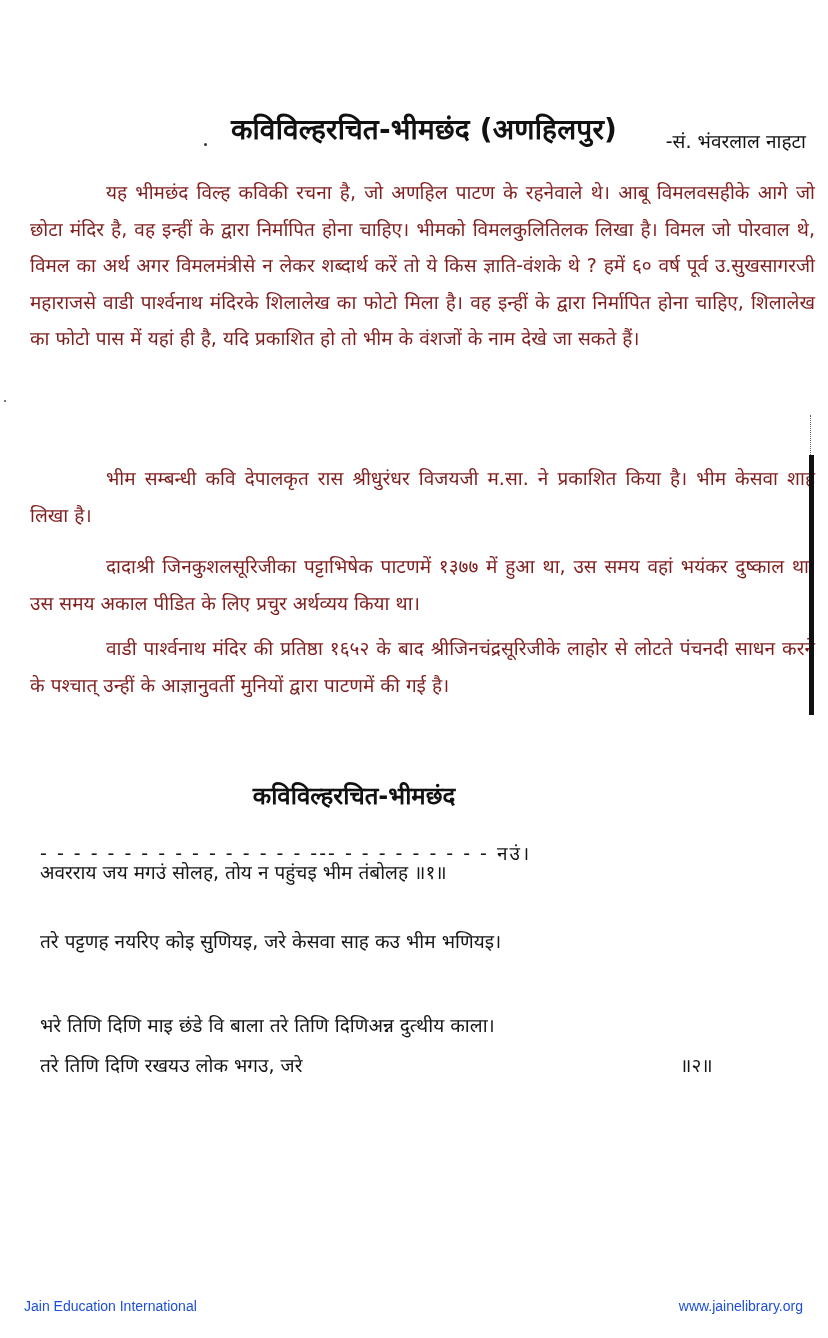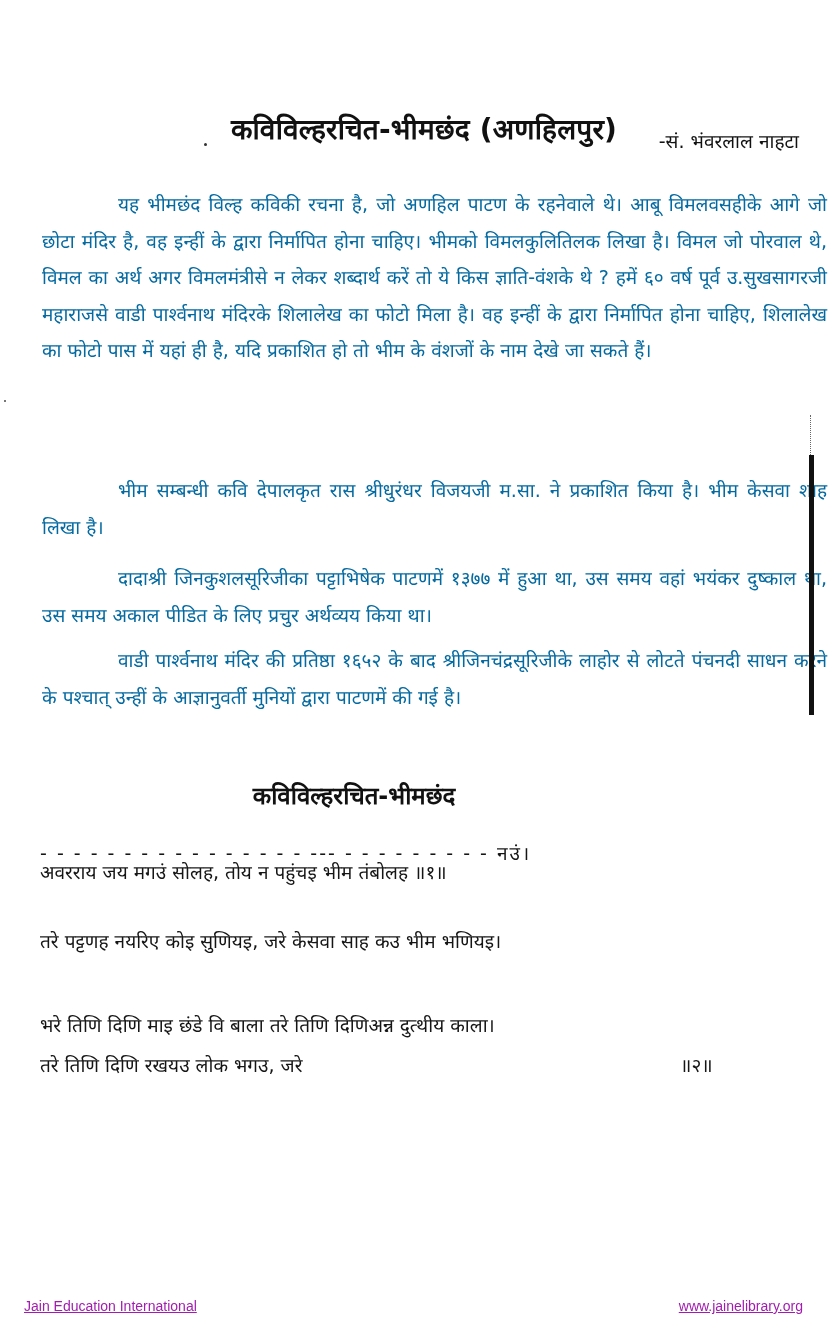--- a/index.html
+++ b/index.html
@@ -7,26 +7,26 @@
       width: 828px; height: 1338px; position: relative; overflow: hidden;
       font-family: "DejaVu Sans", sans-serif; color: #1a1a1a;
     }
     .page { position: absolute; left: 0; top: 0; width: 828px; height: 1338px; }
     .title {
       position: absolute; top: 86px; left: 0; width: 828px; text-align: center;
       font-size: 28px; font-weight: bold; letter-spacing: 0.2px; color: #111;
       padding-left: 20px; box-sizing: border-box; margin-top: 23px;
     }
     .byline {
-      position: absolute; top: 128px; right: 29px; font-size: 19px; color: #111;
+      position: absolute; top: 128px; right: 22px; font-size: 19px; color: #111;
     }
     .dot { position: absolute; top: 143px; left: 204px; width: 3px; height: 3px; background: #333; border-radius: 50%; }
     .para {
       position: absolute; left: 30px; width: 785px; font-size: 19px; line-height: 36.5px;
-      text-align: justify; margin: 12px; color: #0369a1;
+      text-align: justify; margin: 0; color: #7f1d1d;
     }
     .para .indent { display: inline-block; width: 76px; }
     .p1 { top: 174px; }
     .p2 { top: 460px; }
     .p3 { top: 548px; }
     .p4 { top: 630px; }
     .sub-title {
       position: absolute; top: 778px; left: 0; width: 688px; text-align: center;
       font-size: 24px; font-weight: bold; color: #111; padding-left: 20px; box-sizing: border-box;
     }
@@ -41,21 +41,21 @@
     .scan-edge {
       position: absolute; left: 809px; top: 455px; width: 5px; height: 260px; background: #111;
     }
     .scan-edge-dots {
       position: absolute; left: 810px; top: 415px; width: 1px; height: 40px;
       border-left: 1px dotted #666;
     }
     .margin-speck { position: absolute; left: 4px; top: 400px; width: 2px; height: 2px; background: #777; }
     .footer {
       position: absolute; top: 1298px; font-family: "Liberation Sans", sans-serif;
-      font-size: 14px; color: #a21caf; text-decoration: underline;
+      font-size: 14px; color: #1d4ed8;
     }
     .f-left { left: 24px; }
     .f-center { left: 305px; margin-top: 42px; }
     .f-right { right: 25px; }
   </style>
 </head>
 <body>
 
 <div class="page">
   <div class="title">कविविल्हरचित-भीमछंद (अणहिलपुर)</div>

